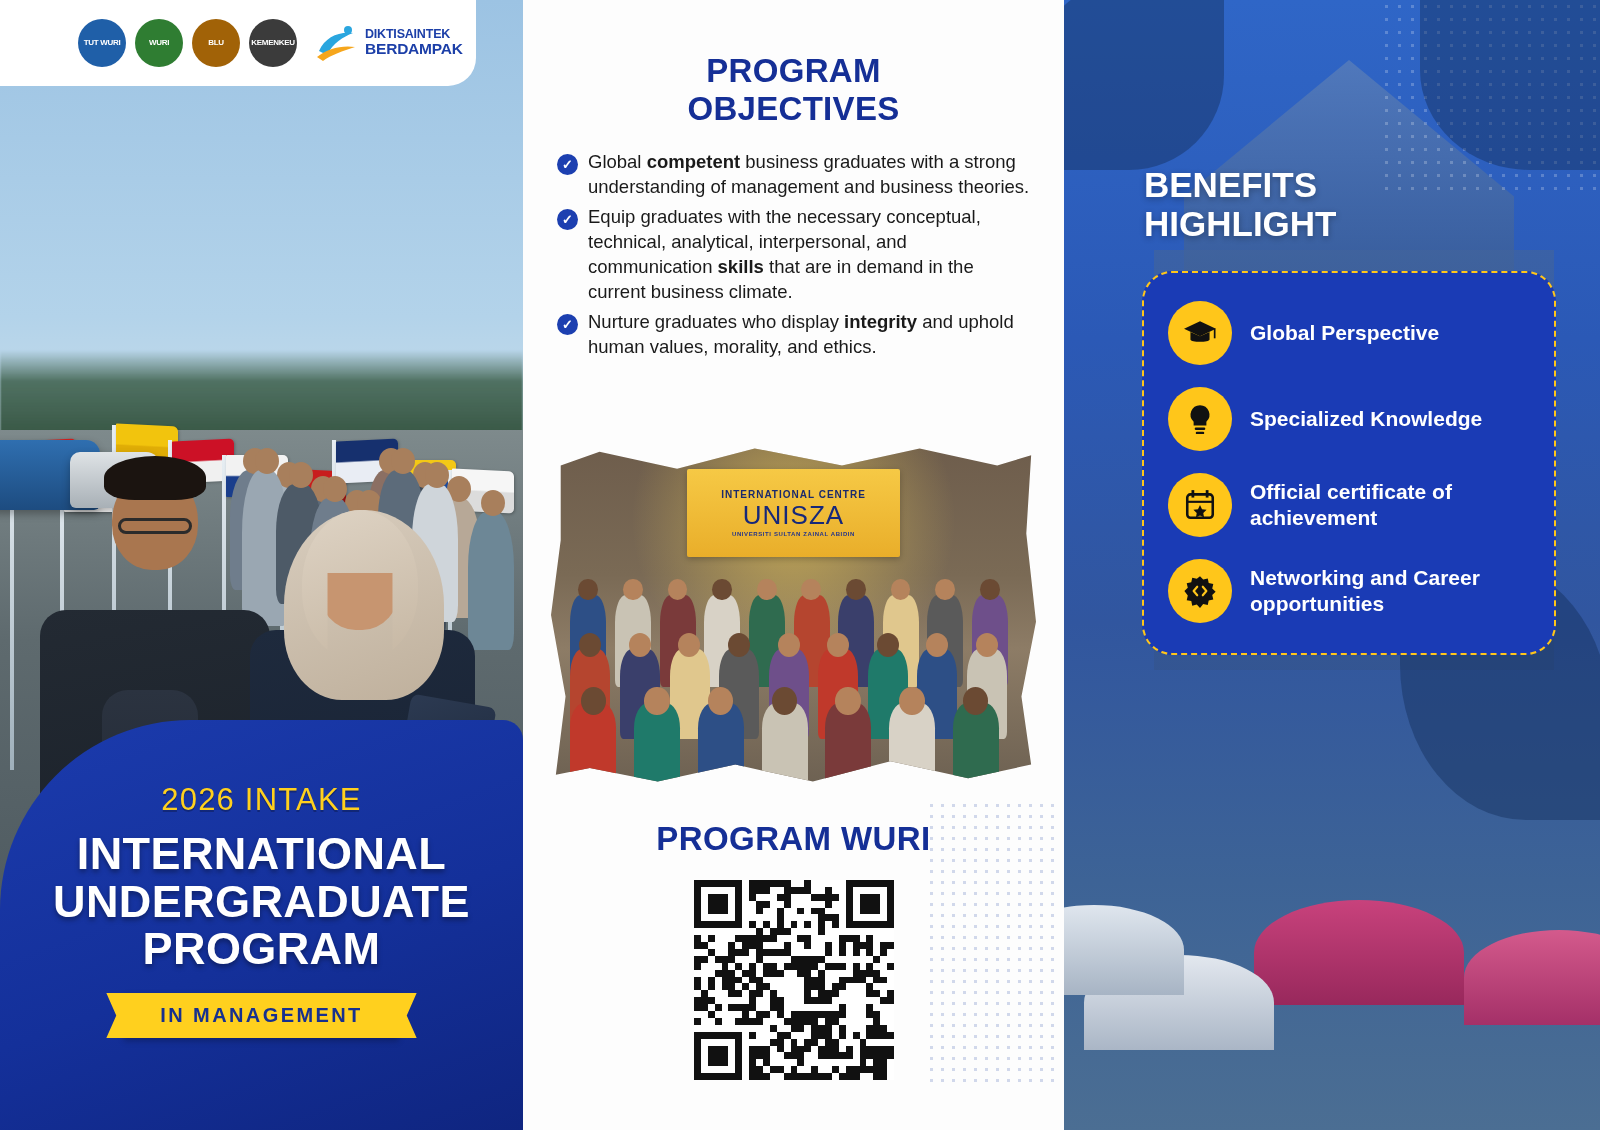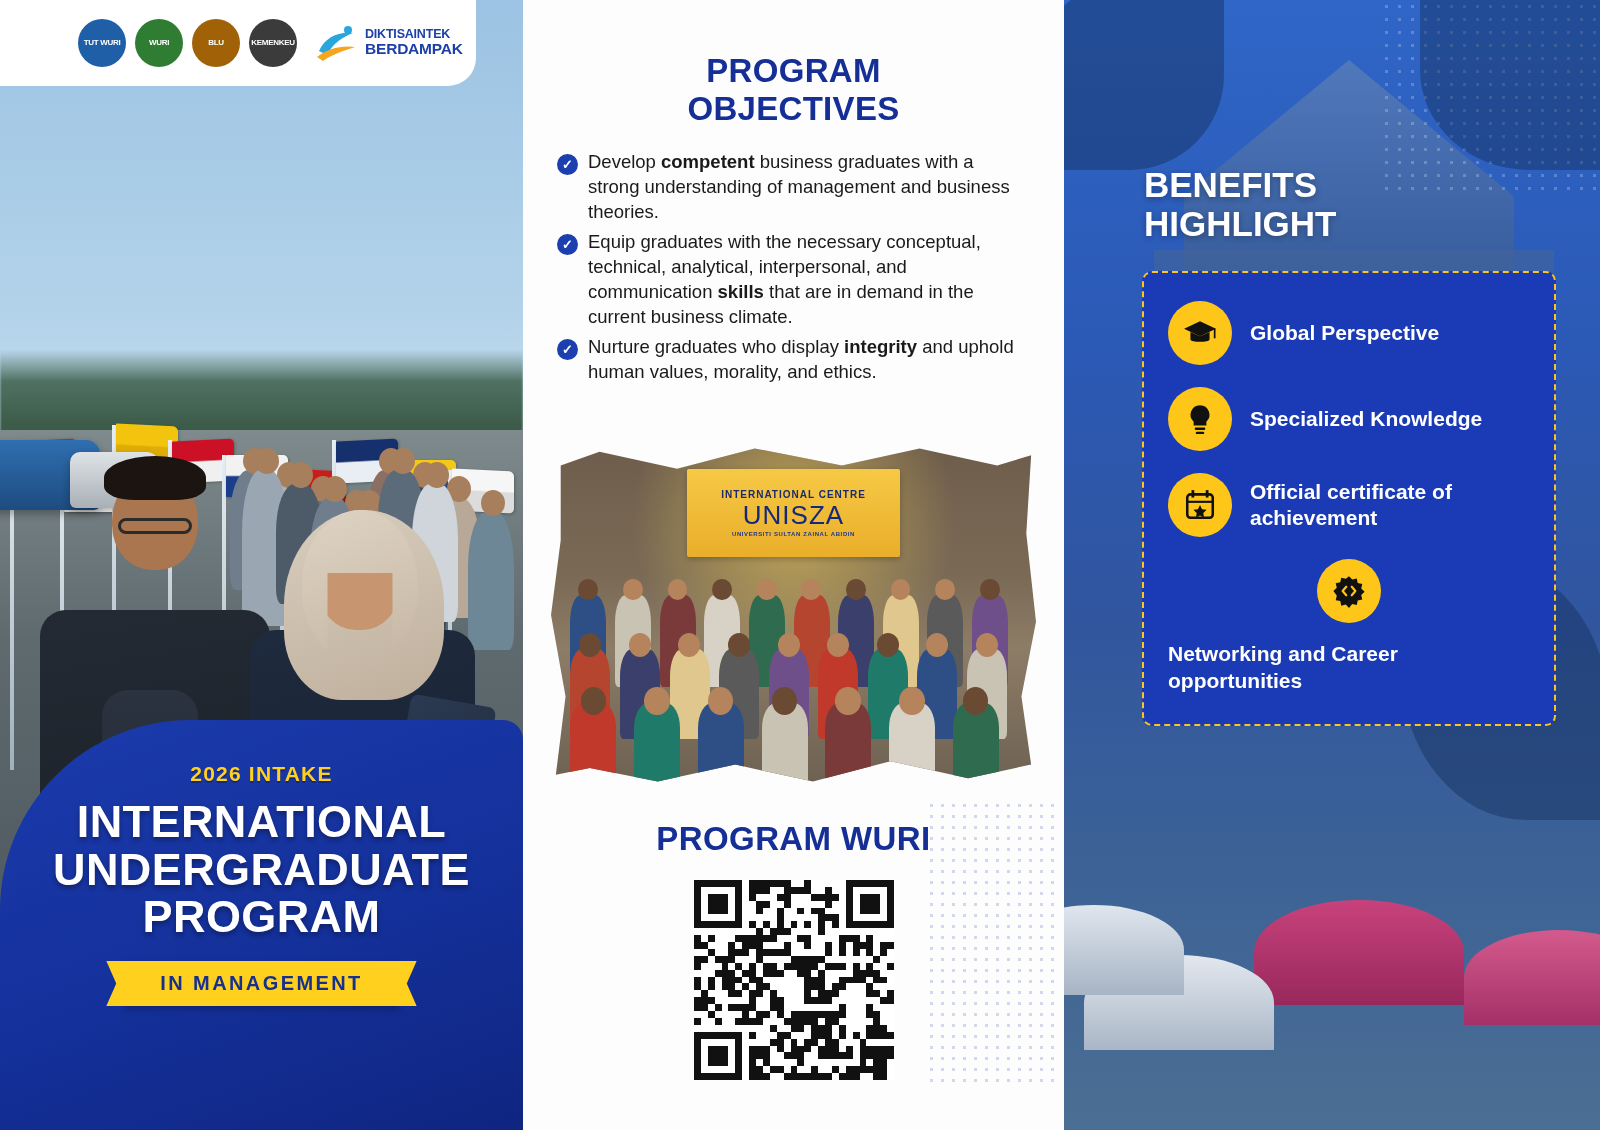--- a/index.html
+++ b/index.html
@@ -102,22 +102,22 @@
   .title-card {
     position: absolute; left: 0; bottom: 0; width: 523px; height: 410px;
     background: linear-gradient(160deg,#1b3bad 0%, #14309a 55%, #0f2580 100%);
     border-radius: 190px 20px 0 0;
     z-index: 7;
     padding: 34px 30px 26px 30px;
     text-align: center;
     display: flex; flex-direction: column; align-items: center; justify-content: flex-start;
   }
   .intake {
-    color: #ffd01e; font-size: 21px; font-weight: 700; letter-spacing: 1.2px;
-    margin-top: 8px;
+    color: #ffd01e; font-size: 31px; font-weight: 400; letter-spacing: 1.2px;
+    margin-top: 28px;
     text-shadow: 0 2px 0 rgba(0,0,0,0.25);
   }
   .main-title {
     color: #ffffff; font-size: 45px; font-weight: 800; line-height: 1.06;
     letter-spacing: 0.4px; margin-top: 12px;
     text-shadow: 0 3px 5px rgba(0,0,0,0.35);
   }
   .ribbon {
     margin-top: 20px;
     position: relative;
@@ -248,27 +248,27 @@
     position: relative; z-index: 3;
     margin: 165px 0 0 80px;
     color: #fff; font-size: 35px; font-weight: 800; line-height: 1.12;
     text-shadow: 0 2px 6px rgba(0,0,0,0.3);
   }
   .benefits-card {
     position: relative; z-index: 3;
     margin: 28px 44px 0 78px;
     background: #1a3bb5;
     border: 2px dashed #ffc61a;
-    border-radius: 10px;
+    border-radius: 30px;
     padding: 28px 24px 26px 24px;
   }
   .benefit-row {
     display: flex; align-items: center; gap: 18px; margin-bottom: 22px;
   }
-  .benefit-row:last-child { margin-bottom: 4px; flex-direction: column; }
+  .benefit-row:last-child { margin-bottom: 4px; }
   .benefit-icon {
     flex: 0 0 auto; width: 64px; height: 64px; border-radius: 50%;
     background: #ffc61a;
     display: flex; align-items: center; justify-content: center;
   }
   .benefit-label {
     color: #ffffff; font-size: 21px; font-weight: 700; line-height: 1.25;
   }
 </style>
 </head>
@@ -399,21 +399,21 @@
 
   <div class="center-panel">
     <div class="obj-title">
       <div>PROGRAM</div>
       <div>OBJECTIVES</div>
     </div>
 
     <div class="obj-list" id="obj-list">
         <div class="obj-item">
           <div class="check">✓</div>
-          <div class="obj-text"><span>Develop </span><b>competent</b><span> business graduates with a strong understanding of management and business theories.</span></div>
+          <div class="obj-text"><span>Global </span><b>competent</b><span> business graduates with a strong understanding of management and business theories.</span></div>
         </div>
         <div class="obj-item">
           <div class="check">✓</div>
           <div class="obj-text"><span>Equip graduates with the necessary conceptual, technical, analytical, interpersonal, and communication </span><b>skills</b><span> that are in demand in the current business climate.</span></div>
         </div>
         <div class="obj-item">
           <div class="check">✓</div>
           <div class="obj-text"><span>Nurture graduates who display </span><b>integrity</b><span> and uphold human values, morality, and ethics.</span></div>
         </div>
       </div>

